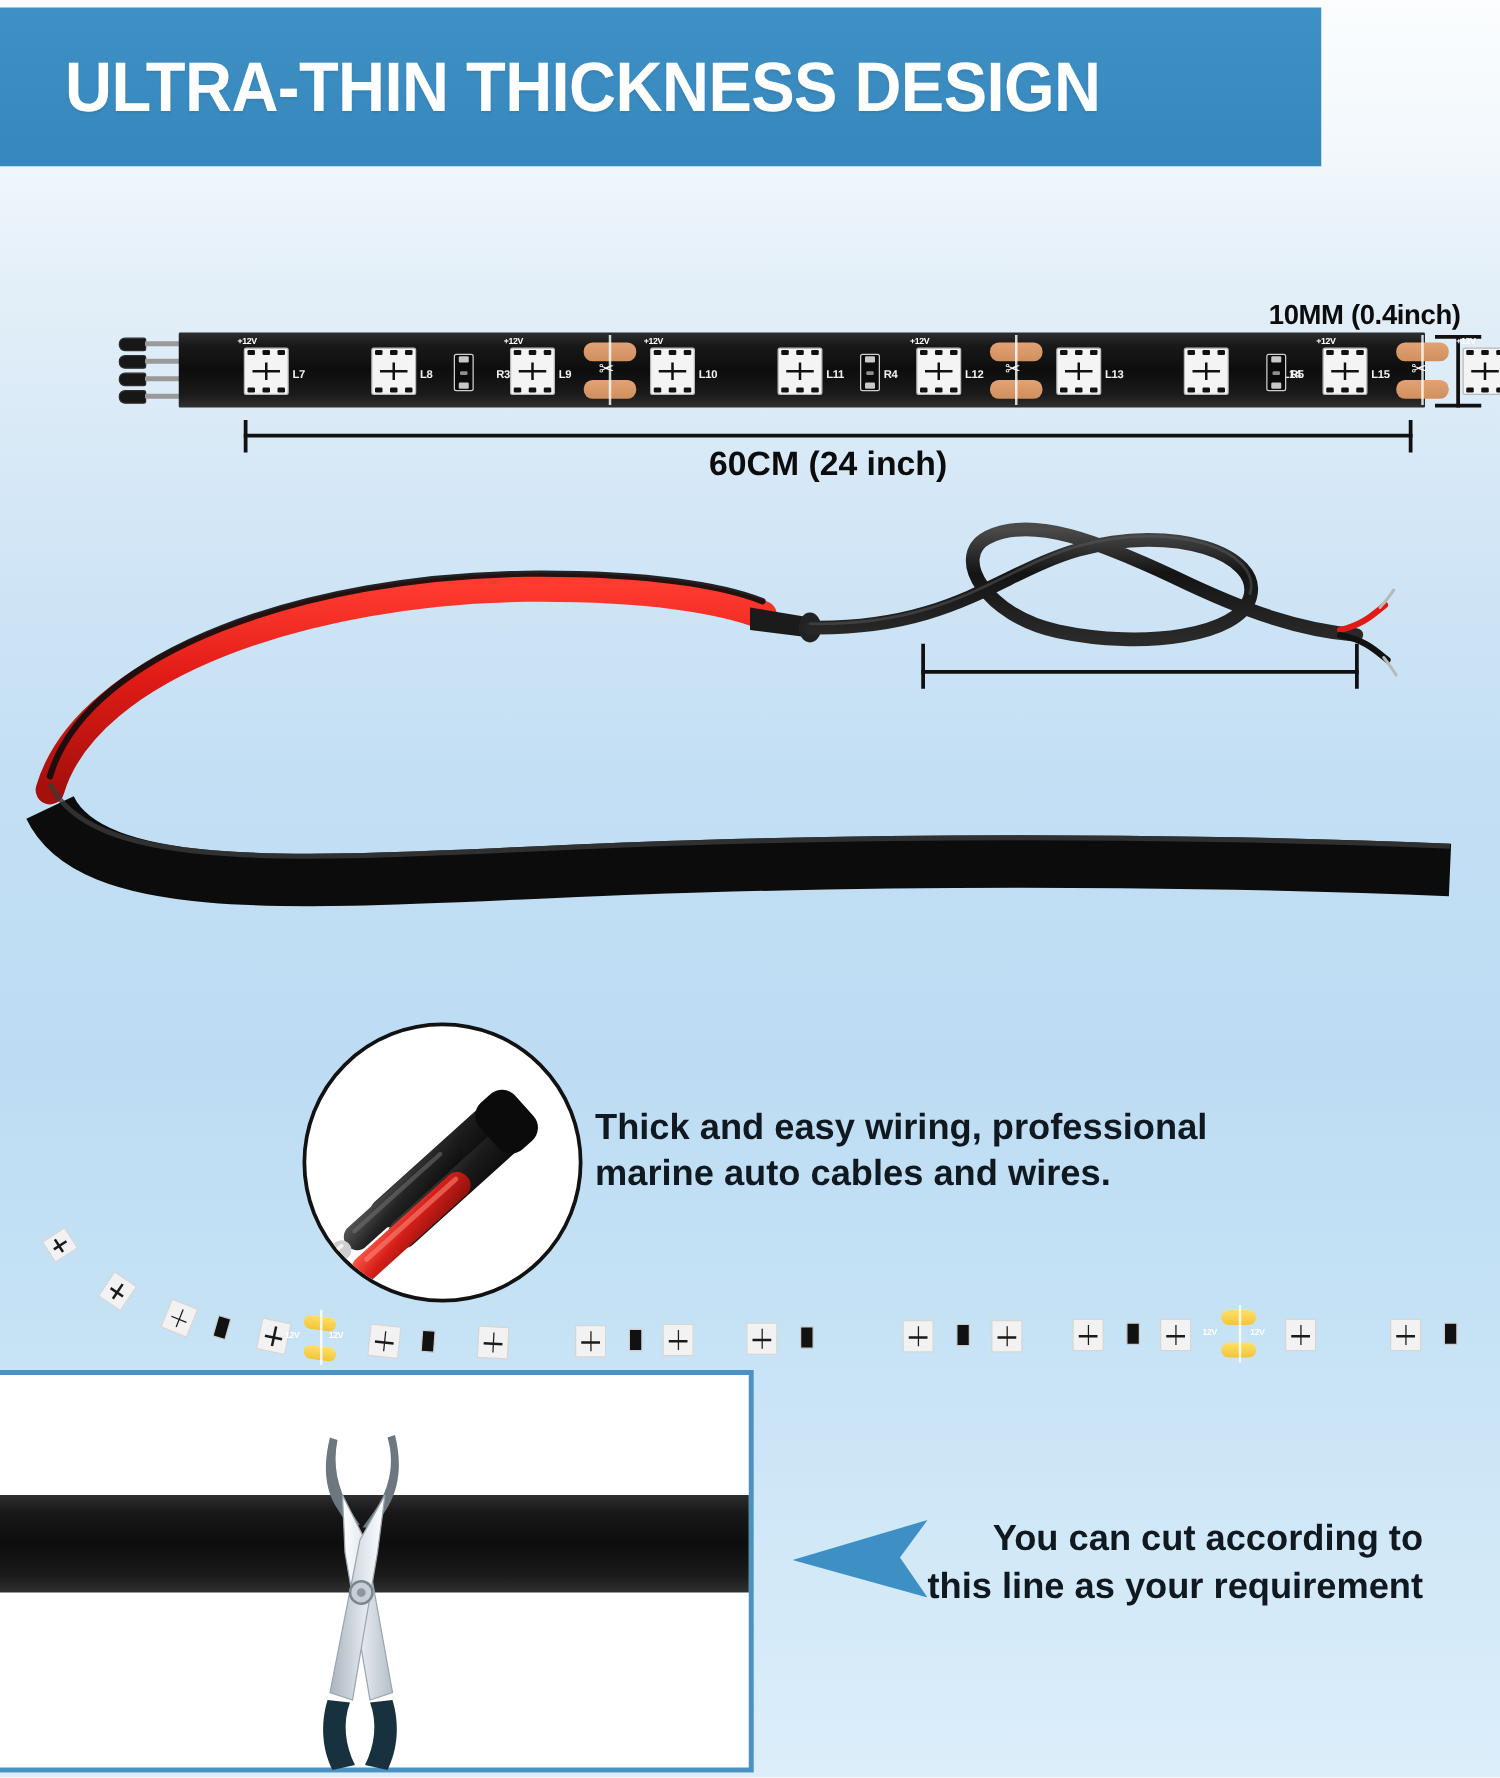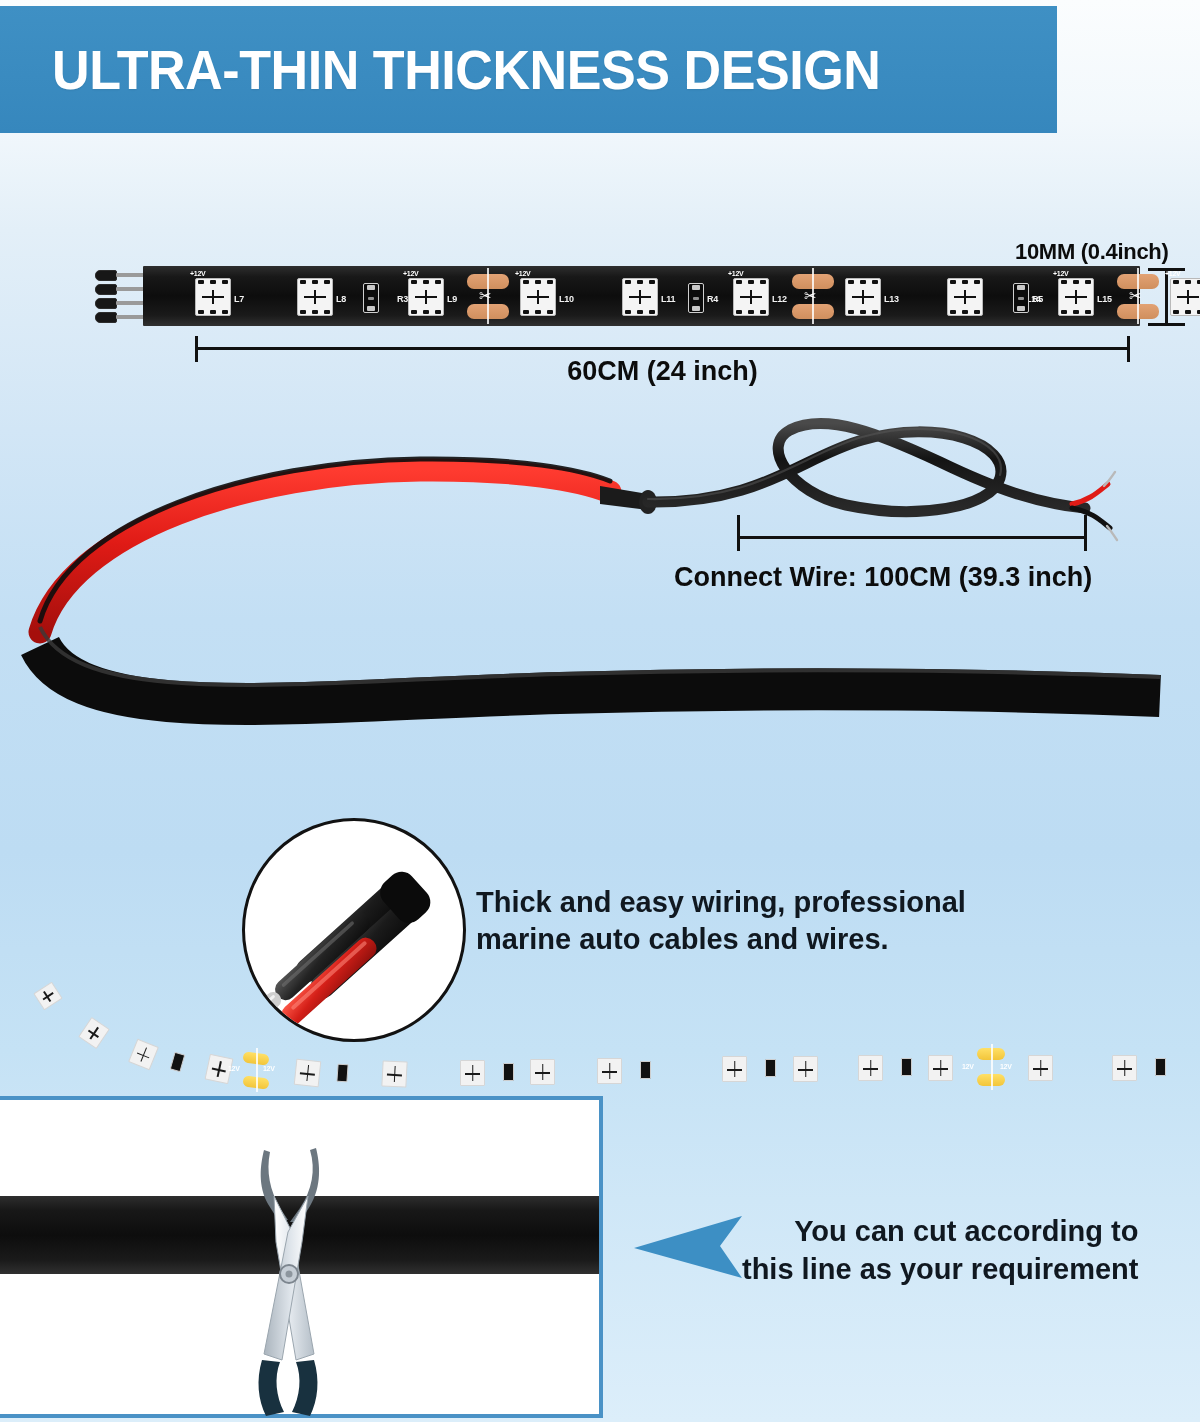--- a/index.html
+++ b/index.html
@@ -703,21 +703,20 @@
 
       <div class="arc-chip" style="left:1028px;top:95px;width:25px;height:26px;"></div>
       <div class="arc-chip" style="left:1112px;top:95px;width:25px;height:26px;"></div>
       <div class="arc-res" style="left:1155px;top:98px;width:11px;height:18px;"></div>
     </div>
   </div>
 
   <div class="dim-line-h" id="dim-wire-line"></div>
   <div class="dim-tick-v" id="dim-wire-l"></div>
   <div class="dim-tick-v" id="dim-wire-r"></div>
-  <div class="dim-text" id="dim-wire-text">Connect Wire: 100CM (39.3 inch)</div>
 
 
   <div id="awg-circle">
     <svg viewBox="0 0 218 218" width="218" height="218">
       <defs>
         <linearGradient id="jacketG" x1="0" y1="0" x2="1" y2="1">
           <stop offset="0%" stop-color="#3d3d3d"></stop>
           <stop offset="45%" stop-color="#1b1b1b"></stop>
           <stop offset="100%" stop-color="#0a0a0a"></stop>
         </linearGradient>

